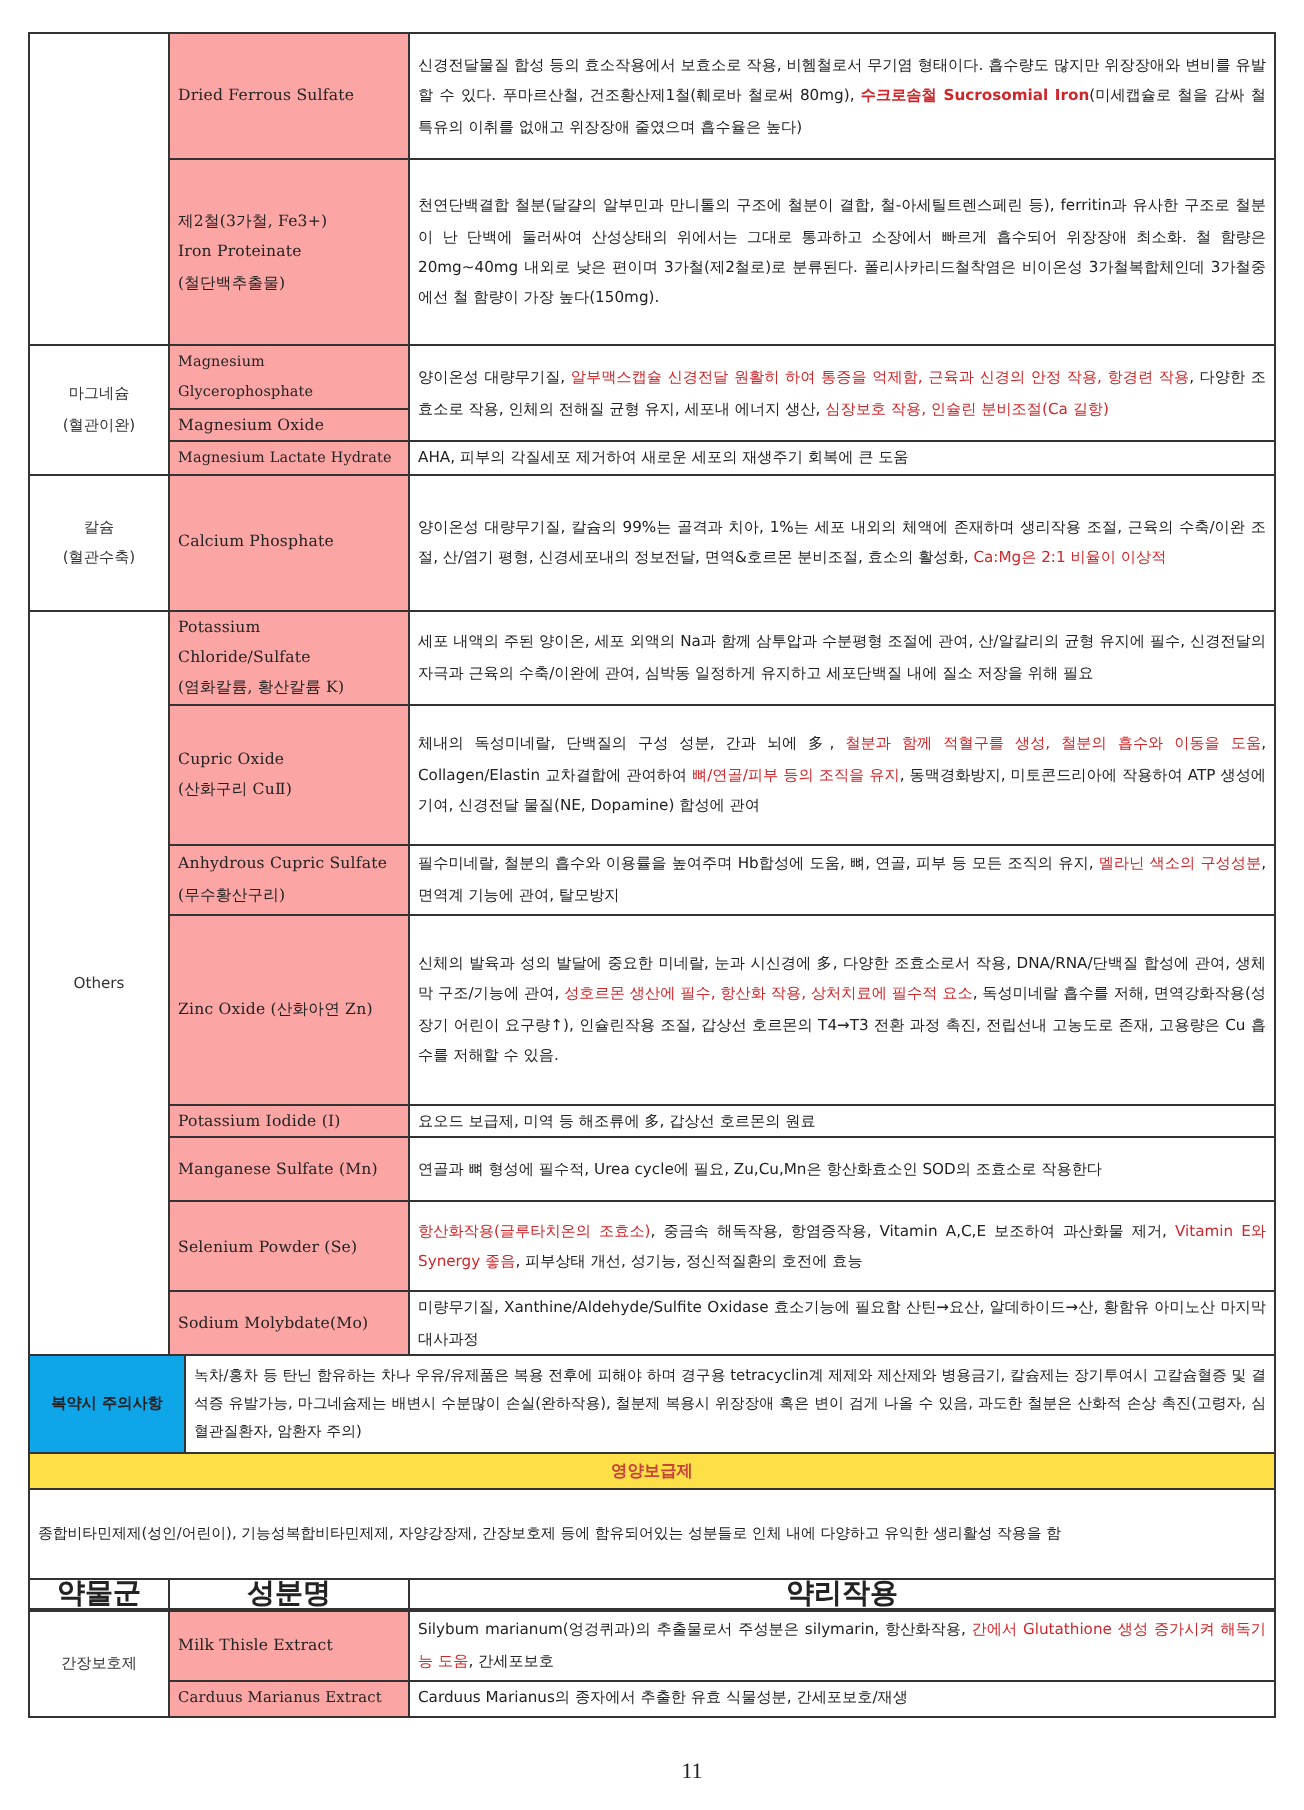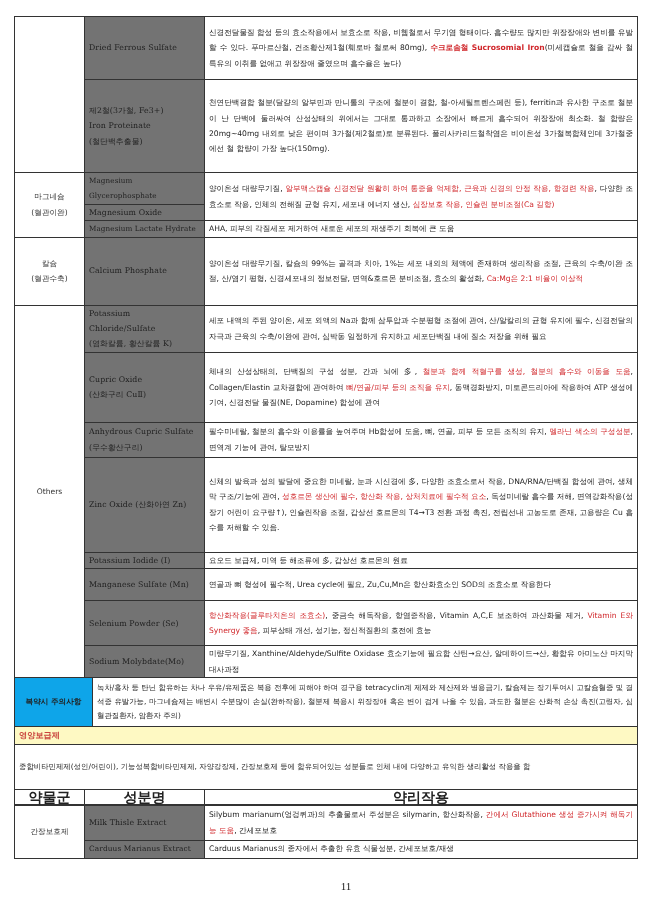--- a/index.html
+++ b/index.html
@@ -3,28 +3,28 @@
 <meta charset="utf-8">
 <style>
   html, body { margin: 0; padding: 0; background: #ffffff; }
   body { width: 652px; height: 905px; position: relative; overflow: hidden;
          font-family: "DejaVu Sans", sans-serif; color: #222; }
   .page { position: absolute; left: 14px; top: 16px; width: 624px; }
   table { border-collapse: collapse; width: 624px; table-layout: fixed; }
   td, th { border: 1px solid #333; padding: 0 4px; vertical-align: middle;
            font-size: 7.6px; line-height: 15.4px; font-weight: normal; }
   .c1 { width: 62px; text-align: center; }
-  .ing { background: #737373; font-family: "DejaVu Serif", serif; font-size: 7.8px; letter-spacing: 0.1px; }
+  .ing { background: #fca5a5; font-family: "DejaVu Serif", serif; font-size: 7.8px; letter-spacing: 0.1px; }
   .desc { text-align: justify; }
   .red { color: #d0262a; }
   .redb { color: #d0262a; font-weight: bold; }
   .cat { text-align: center; color: #333; }
   .full { font-size: 7.4px; }
   .caution-label { background: #0ea5e9; font-weight: bold; text-align: center; width: 70px; }
-  .section-header { background: #fef9c3; color: #c9433d; font-weight: bold; font-size: 8.2px; line-height: 17px; margin-top: 18px; }
+  .section-header { background: #fde047; color: #c9433d; font-weight: bold; text-align: center; font-size: 8.2px; line-height: 17px; margin-top: 18px; }
   .colhead th { font-weight: bold; line-height: 14px; font-size: 14px; }
   .thick-top td, .thick-top th { border-top: 2px solid #333; }
   .pagenum { position: absolute; top: 880px; left: 0; width: 652px; text-align: center;
              font-family: "Liberation Serif", serif; font-size: 11px; color: #222; padding-left: 20px; }
   b.k { font-weight: bold; }
 </style>
 </head>
 <body>
 
 <div class="page">
@@ -82,21 +82,21 @@
       <div>Chloride/Sulfate</div>
       <div>(염화칼륨, 황산칼륨 K)</div>
     </td>
     <td class="desc">세포 내액의 주된 양이온, 세포 외액의 Na과 함께 삼투압과 수분평형 조절에 관여, 산/알칼리의 균형 유지에 필수, 신경전달의 자극과 근육의 수축/이완에 관여, 심박동 일정하게 유지하고 세포단백질 내에 질소 저장을 위해 필요</td>
   </tr>
   <tr style="height:70px">
     <td class="ing">
       <div>Cupric Oxide</div>
       <div>(산화구리 CuⅡ)</div>
     </td>
-    <td class="desc"><span>체내의 산성상태의, 단백질의 구성 성분, 간과 뇌에 多, </span><span class="red">철분과 함께 적혈구를 생성, 철분의 흡수와 이동을 도움</span><span>, Collagen/Elastin 교차결합에 관여하여 </span><span class="red">뼈/연골/피부 등의 조직을 유지</span><span>, 동맥경화방지, 미토콘드리아에 작용하여 ATP 생성에 기여, 신경전달 물질(NE, Dopamine) 합성에 관여</span></td>
+    <td class="desc"><span>체내의 독성미네랄, 단백질의 구성 성분, 간과 뇌에 多, </span><span class="red">철분과 함께 적혈구를 생성, 철분의 흡수와 이동을 도움</span><span>, Collagen/Elastin 교차결합에 관여하여 </span><span class="red">뼈/연골/피부 등의 조직을 유지</span><span>, 동맥경화방지, 미토콘드리아에 작용하여 ATP 생성에 기여, 신경전달 물질(NE, Dopamine) 합성에 관여</span></td>
   </tr>
   <tr style="height:35px">
     <td class="ing">
       <div>Anhydrous Cupric Sulfate</div>
       <div>(무수황산구리)</div>
     </td>
     <td class="desc"><span>필수미네랄, 철분의 흡수와 이용률을 높여주며 Hb합성에 도움, 뼈, 연골, 피부 등 모든 조직의 유지, </span><span class="red">멜라닌 색소의 구성성분</span><span>, 면역계 기능에 관여, 탈모방지</span></td>
   </tr>
   <tr style="height:95px">
     <td class="ing">Zinc Oxide (산화아연 Zn)</td>

